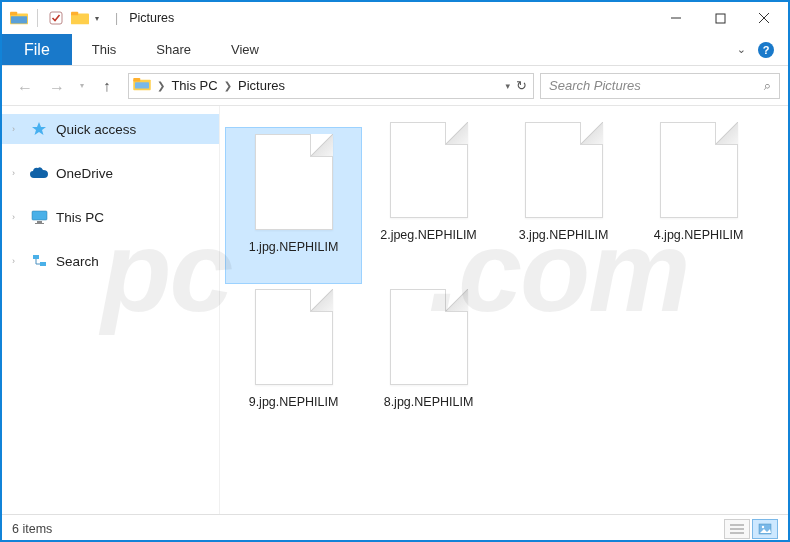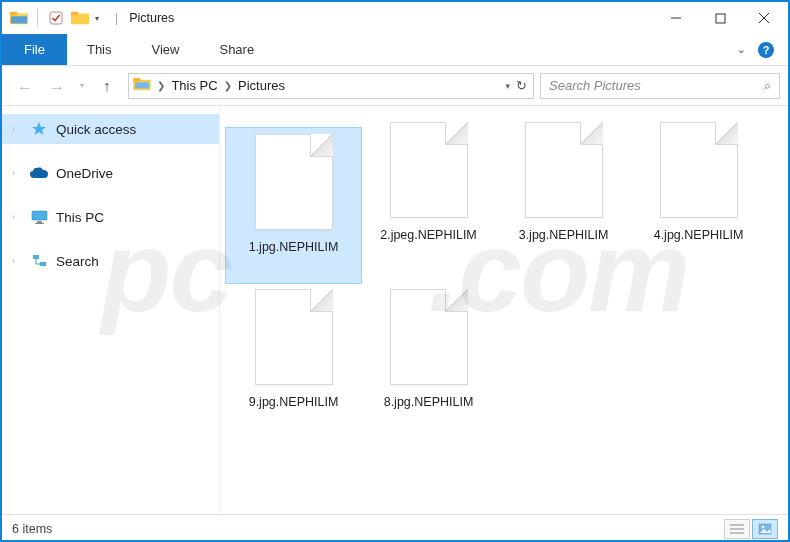--- a/index.html
+++ b/index.html
@@ -10,21 +10,21 @@
 .qat-icon { width: 18px; height: 18px; display: inline-flex; align-items: center; justify-content: center; font-size: 14px; }
 .qat-sep { width: 1px; height: 18px; background: #d0d0d0; margin: 0 3px; }
 .qat-dd { width: 12px; font-size: 8px; color: #555; }
 .title-icon-wrap { display: flex; align-items: center; gap: 3px; margin-left: 6px; }
 .title-text { margin-left: 6px; font-size: 12.5px; color: #222; }
 .title-divider { color: #aaa; font-size: 12px; margin: 0 2px; }
 .winbtns { margin-left: auto; display: flex; }
 .winbtn { width: 44px; height: 30px; display: flex; align-items: center; justify-content: center; font-size: 11px; color: #333; }
 
 .ribbon { height: 32px; display: flex; align-items: stretch; border-bottom: 1px solid #e0e0e0; }
-.file-tab { background: #1979ca; color: #fff; padding: 12px 22px; display: flex; align-items: center; font-size: 13px; }
+.file-tab { background: #1979ca; color: #fff; padding: 12px 22px; display: flex; align-items: center; font-size: 16px; }
 .ribbon-tab { padding: 0 20px; display: flex; align-items: center; font-size: 13px; color: #333; }
 .ribbon-spacer { flex: 1; }
 .ribbon-end { display: flex; align-items: center; gap: 12px; padding-right: 14px; }
 .chev-down { font-size: 11px; color: #555; }
 .help-icon { width: 16px; height: 16px; background: #1979ca; border-radius: 50%; color: #fff; font-size: 11px; font-weight: bold; display: flex; align-items: center; justify-content: center; }
 
 .addrbar { height: 40px; display: flex; align-items: center; padding: 0 8px; gap: 2px; border-bottom: 1px solid #e5e5e5; }
 .navbtn { width: 30px; height: 30px; display: flex; align-items: center; justify-content: center; color: #666; font-size: 16px; }
 .navbtn.disabled { color: #b8b8b8; }
 .navbtn.small { font-size: 8px; width: 16px; }
@@ -114,22 +114,22 @@
           <line x1="1" y1="1" x2="11" y2="11" stroke="#333" stroke-width="1"></line>
           <line x1="11" y1="1" x2="1" y2="11" stroke="#333" stroke-width="1"></line>
         </svg>
       </div>
   </div>
 </div>
 
 <div class="ribbon">
   <div class="file-tab">File</div>
   <div class="ribbon-tab">This</div>
+  <div class="ribbon-tab">Share</div>
   <div class="ribbon-tab">View</div>
-  <div class="ribbon-tab">Share</div>
   <div class="ribbon-spacer"></div>
   <div class="ribbon-end">
     <span class="chev-down">⌄</span>
     <span class="help-icon">?</span>
   </div>
 </div>
 
 <div class="addrbar">
   <div class="navbtn disabled">←</div>
   <div class="navbtn disabled">→</div>

